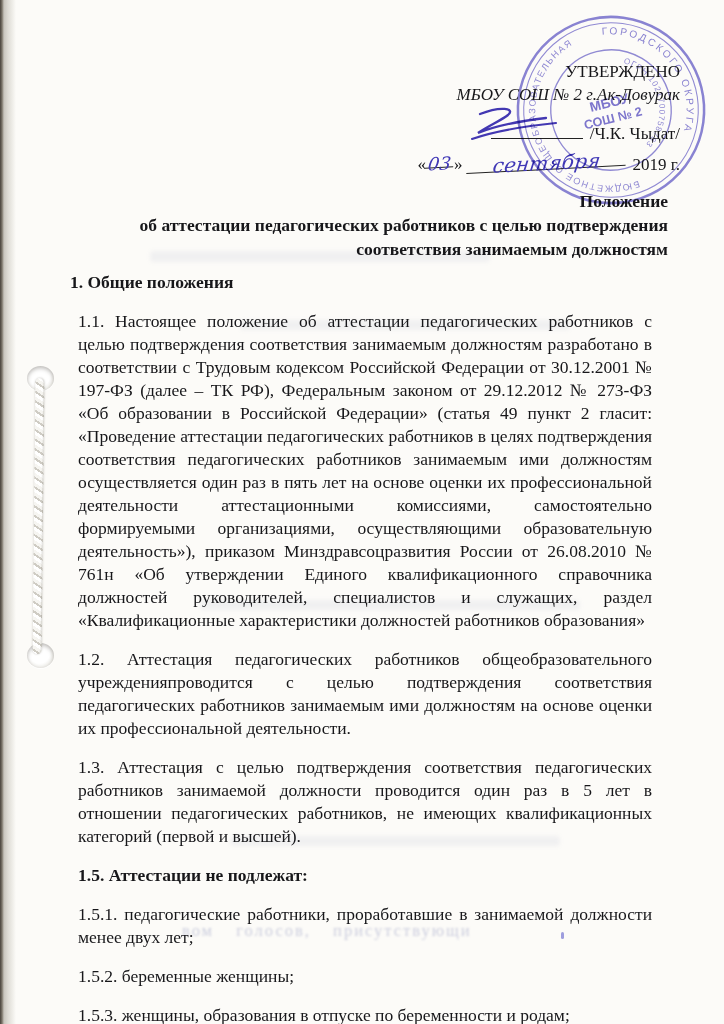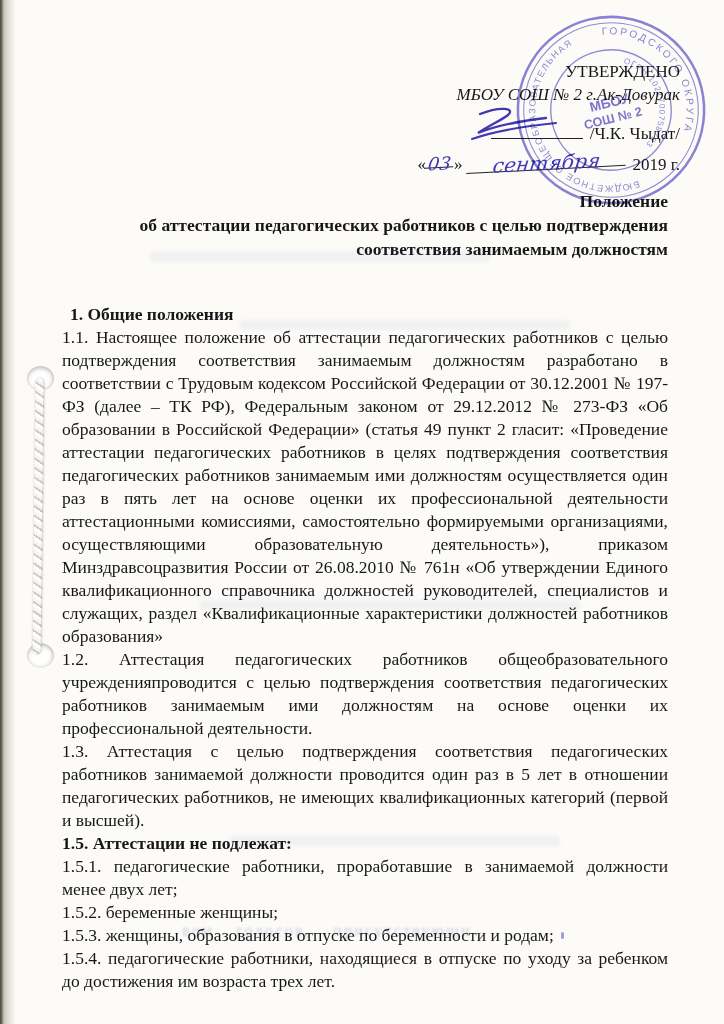--- a/index.html
+++ b/index.html
@@ -58,22 +58,22 @@
   
   .title{
     position:absolute;top:189px;left:62px;width:606px;
     text-align:right;font-weight:bold;font-size:17.5px;line-height:24px;z-index:2;
   }
   
   .doc-body{
     position:absolute;top:271px;left:62px;width:606px;
     font-size:17.5px;line-height:23px;text-align:justify;z-index:2;
   }
-  .doc-body .heading{font-weight:bold;padding-left:8px;margin-top:32px;}
-  .doc-body p{margin:0;}
+  .doc-body .heading{font-weight:bold;padding-left:8px;}
+  .doc-body p{margin:16px;}
   .doc-body p.bold{font-weight:bold;}
   
   .ghost-bar{position:absolute;background:rgba(105,115,170,.08);filter:blur(2px);border-radius:4px;z-index:1;}
   .ghost-text{
     position:absolute;top:921px;left:182px;z-index:1;
     color:rgba(110,120,172,.34);filter:blur(1px);
     font-size:16.5px;letter-spacing:2px;word-spacing:16px;
   }
   .ink-dot{position:absolute;left:561px;top:932px;width:3px;height:7px;background:rgba(80,80,200,.55);border-radius:2px;filter:blur(.4px);z-index:1;}
 </style>

